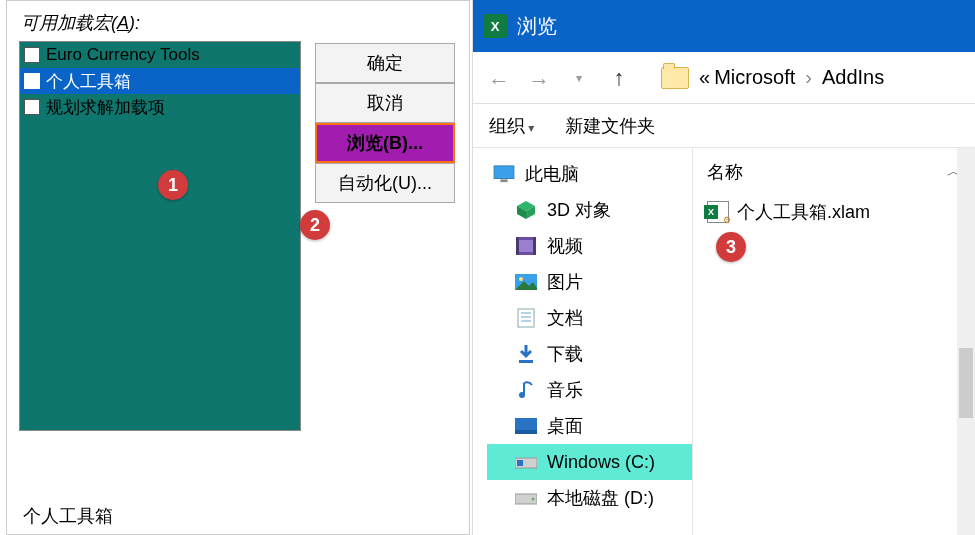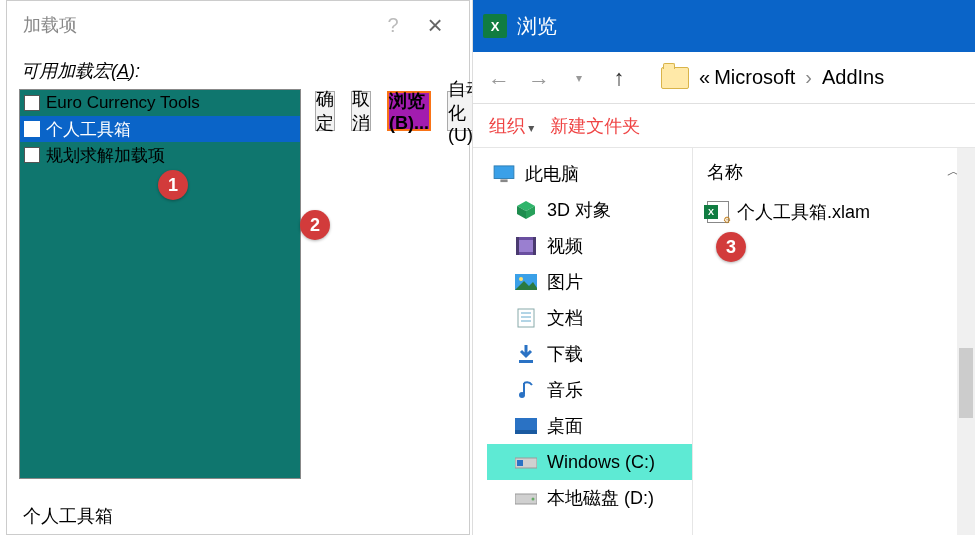--- a/index.html
+++ b/index.html
@@ -14,36 +14,36 @@
   .dlg-left-body { padding: 4px 12px 0 12px; }
   .avail-label { font-size: 18px; margin: 6px 0 6px 2px; font-style: italic; }
   .avail-label u { text-decoration: underline; }
   .list-wrap { display: flex; gap: 14px; }
   .listbox { width: 282px; height: 390px; border: 1px solid #888; background: #0f766e; overflow: hidden; position: relative; }
   .listbox-inner { position: absolute; inset: 0; overflow-y: scroll; }
   .li { display: flex; align-items: center; height: 26px; font-size: 17px; padding-left: 4px; gap: 6px; }
   .li.selected { background: #0a64c8; color: #fff; }
   .chk { width: 16px; height: 16px; border: 1px solid #555; background: #fff; flex-shrink: 0; }
   .li.selected .chk { border-color: #fff; }
-  .btns { display: flex; flex-direction: row; gap: 16px; width: 140px; padding-top: 2px; }
+  .btns { display: flex; flex-direction: column; width: 140px; padding-top: 2px; }
   .btn { height: 40px; border: 1px solid #aaa; background: #f3f3f3; font-size: 18px; display: flex; align-items: center; justify-content: center; cursor: default; }
   .btn.focus { border: 2px solid #f97316; background: #a21caf; font-weight: bold; }
   .status { position: absolute; bottom: 6px; left: 16px; font-size: 18px; }
 
   
   .dlg-right { position: absolute; left: 472px; top: 0; width: 503px; height: 535px; background: #fff; border-left: 1px solid #ddd; }
   .r-title { height: 52px; background: #0a64c8; color: #fff; display: flex; align-items: center; padding: 0 10px; gap: 10px; font-size: 20px; }
   .xl-icon { width: 24px; height: 24px; background: #107c41; color: #fff; font-size: 13px; font-weight: bold; display: flex; align-items: center; justify-content: center; border-radius: 2px; }
   .r-nav { height: 52px; display: flex; align-items: center; gap: 4px; padding: 0 8px; border-bottom: 1px solid #e0e0e0; font-size: 20px; }
   .nav-arrow { width: 36px; text-align: center; color: #999; font-size: 22px; }
   .nav-arrow.dark { color: #333; }
   .folder-icon { width: 28px; height: 22px; background: #ffe9a8; border: 1px solid #d9b44a; border-radius: 2px; margin: 0 6px; position: relative; }
   .folder-icon::before { content: ""; position: absolute; top: -5px; left: 1px; width: 10px; height: 5px; background: #ffe9a8; border: 1px solid #d9b44a; border-bottom: none; border-radius: 2px 2px 0 0; }
   .crumb-sep { color: #888; margin: 0 6px; }
-  .r-toolbar { height: 44px; display: flex; align-items: center; gap: 16px; padding: 0 16px; font-size: 18px; color: #ef4444; border-bottom: 1px solid #e6e6e6; }
+  .r-toolbar { height: 44px; display: flex; align-items: center; gap: 31px; padding: 0 16px; font-size: 18px; color: #000000; border-bottom: 1px solid #e6e6e6; }
   .drop::after { content: " ▾"; font-size: 12px; color: #555; }
   .r-body { display: flex; height: calc(100% - 148px); }
   .tree { width: 220px; border-right: 1px solid #e6e6e6; padding: 8px 0 8px 14px; font-size: 18px; overflow: hidden; }
   .tree-item { display: flex; align-items: center; height: 36px; gap: 10px; padding-left: 6px; }
   .tree-item.sub { padding-left: 28px; }
   .tree-item.sel { background: #5eead4; }
   .ticon { width: 22px; height: 18px; flex-shrink: 0; display: flex; align-items: center; justify-content: center; font-size: 16px; }
   .content { flex: 1; padding: 10px 14px; position: relative; }
   .col-head { font-size: 18px; margin: 2px 0 14px 0; display: flex; justify-content: space-between; align-items: center; }
   .chev-up { color: #666; font-size: 14px; }
@@ -59,25 +59,20 @@
   .listbox-inner::-webkit-scrollbar { width: 18px; }
   .listbox-inner::-webkit-scrollbar-track { background: #f0f0f0; border-left: 1px solid #ddd; }
   .listbox-inner::-webkit-scrollbar-thumb { background: #ccc; }
   .content-scroll { position: absolute; right: 0; top: 0; bottom: 0; width: 18px; background: #f0f0f0; }
   .content-scroll .thumb { position: absolute; left: 2px; right: 2px; top: 200px; height: 70px; background: #ccc; }
 </style>
 </head>
 <body>
 
 <div class="dlg-left">
-  <div class="dlg-left-title">
-    <span class="title">加载项</span>
-    <span class="help">?</span>
-    <span class="close">×</span>
-  </div>
   <div class="dlg-left-body">
     <div class="avail-label">
       <span>可用加载宏(</span><u>A</u><span>):</span>
     </div>
     <div class="list-wrap">
       <div class="listbox">
         <div class="listbox-inner" id="listbox-inner">
             <div class="li">
               <span class="chk"></span>
               <span>Euro Currency Tools</span>

